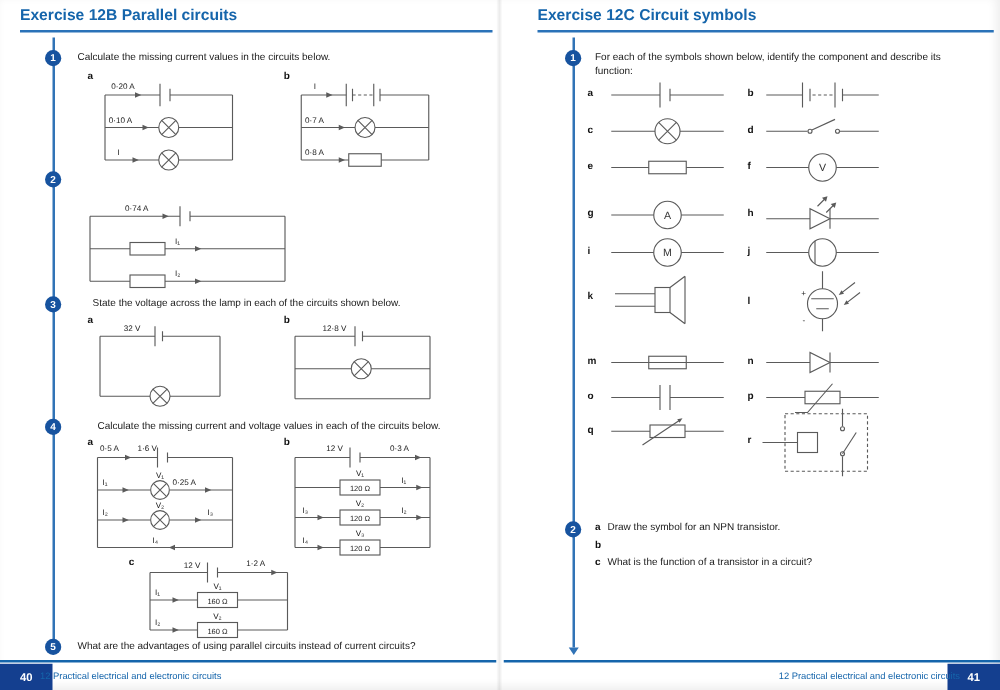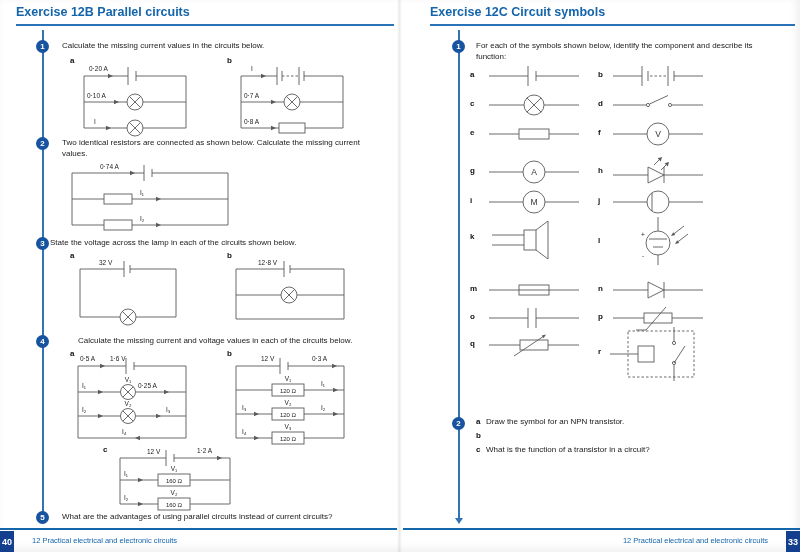--- a/index.html
+++ b/index.html
@@ -23,21 +23,21 @@
   svg.circuit path,svg.circuit rect,svg.circuit circle,
   svg.sym path,svg.sym rect,svg.sym circle{stroke:#5a5a5a;fill:none;stroke-width:0.9;}
   svg .dash{stroke-dasharray:2.5 2;}
   svg .dot{fill:#5a5a5a;stroke:none;}
   svg .ah{fill:#5a5a5a;stroke:none;}
   svg.circuit text,svg.sym text{fill:#222;font-size:6.5px;stroke:none;font-family:"Liberation Sans",sans-serif;}
   svg text.mid{text-anchor:middle;}
   svg text.small{font-size:6px;}
   svg text.meter{font-size:8.5px;text-anchor:middle;fill:#333;}
   .footer-rule{position:absolute;top:528px;height:1.5px;background:#1565ab;}
-  .page-num-box{position:absolute;top:531px;width:14px;height:21px;background:#143f8f;color:#fff;
+  .page-num-box{position:absolute;top:531px;width:42px;height:21px;background:#143f8f;color:#fff;
                 font-size:9px;font-weight:bold;display:flex;align-items:center;justify-content:center;}
   .footer-chapter{position:absolute;top:536px;font-size:7.5px;color:#1565ab;white-space:nowrap;}
 </style>
 </head>
 <body>
 
 <div class="spread">
 
   <div class="page" style="left:0;">
     <div class="page-title" style="left:16px;top:5px;">Exercise 12B Parallel circuits</div>
@@ -90,21 +90,20 @@
       <polygon class="ah" points="38,39.8 38,44.2 43,42"></polygon>
       <path d="M8,68 H46 M72,68 H110"></path>
       <g>
           <rect x="46" y="63" width="26" height="10"></rect>
         </g>
       <text x="11" y="64">0·8 A</text>
       <polygon class="ah" points="38,65.8 38,70.2 43,68"></polygon>
     </svg>
 
     <div class="q-circle" style="left:36px;top:137px;">2</div>
-    <div class="q-text" style="left:62px;top:138px;width:318px;">Two identical resistors are connected as shown below. Calculate the missing current values.</div>
 
     <svg class="circuit" style="left:64px;top:161px;" width="172" height="72" viewBox="0 0 172 72">
       <path d="M8,12 H80 M88,12 H164 M8,12 V64 M164,12 V64"></path>
       <g>
           <path d="M80,4 V20 M88,8 V16"></path>
         </g>
       <text x="36" y="8">0·74 A</text>
       <polygon class="ah" points="66,9.8 66,14.2 71,12"></polygon>
       <path d="M8,38 H40 M68,38 H164"></path>
       <g>
@@ -114,21 +113,21 @@
       <polygon class="ah" points="92,35.8 92,40.2 97,38"></polygon>
       <path d="M8,64 H40 M68,64 H164"></path>
       <g>
           <rect x="40" y="59" width="28" height="10"></rect>
         </g>
       <text x="76" y="60">I₂</text>
       <polygon class="ah" points="92,61.8 92,66.2 97,64"></polygon>
     </svg>
 
     <div class="q-circle" style="left:36px;top:237px;">3</div>
-    <div class="q-text nowrap" style="left:50px;top:238px;">State the voltage across the lamp in each of the circuits shown below.</div>
+    <div class="q-text nowrap" style="left:74px;top:238px;">State the voltage across the lamp in each of the circuits shown below.</div>
     <div class="sub-label" style="left:70px;top:251px;">a</div>
     <div class="sub-label" style="left:227px;top:251px;">b</div>
 
     <svg class="circuit" style="left:72px;top:255px;" width="112" height="72" viewBox="0 0 112 72">
       <path d="M8,14 H52 M58,14 H104 M8,14 V62 M104,14 V62"></path>
       <g>
           <path d="M52,6 V22 M58,10 V18"></path>
         </g>
       <text x="27" y="10">32 V</text>
       <path d="M8,62 H48 M64,62 H104"></path>
@@ -409,18 +408,18 @@
     </svg>
 
     <div class="q-circle" style="left:52px;top:417px;">2</div>
     <div class="item-letter" style="left:76px;top:417px;">a</div>
     <div class="q-text nowrap" style="left:86px;top:417px;">Draw the symbol for an NPN transistor.</div>
     <div class="item-letter" style="left:76px;top:431px;">b</div>
     <div class="item-letter" style="left:76px;top:445px;">c</div>
     <div class="q-text nowrap" style="left:86px;top:445px;text-align:right;">What is the function of a transistor in a circuit?</div>
 
     <div class="footer-rule" style="left:3px;width:397px;"></div>
-    <div class="page-num-box" style="right:0;">33</div>
+    <div class="page-num-box" style="right:0;">41</div>
     <div class="footer-chapter" style="right:32px;">12 Practical electrical and electronic circuits</div>
   </div>
 
   <div class="center-fold"></div>
 </div>
 
 </body></html>

